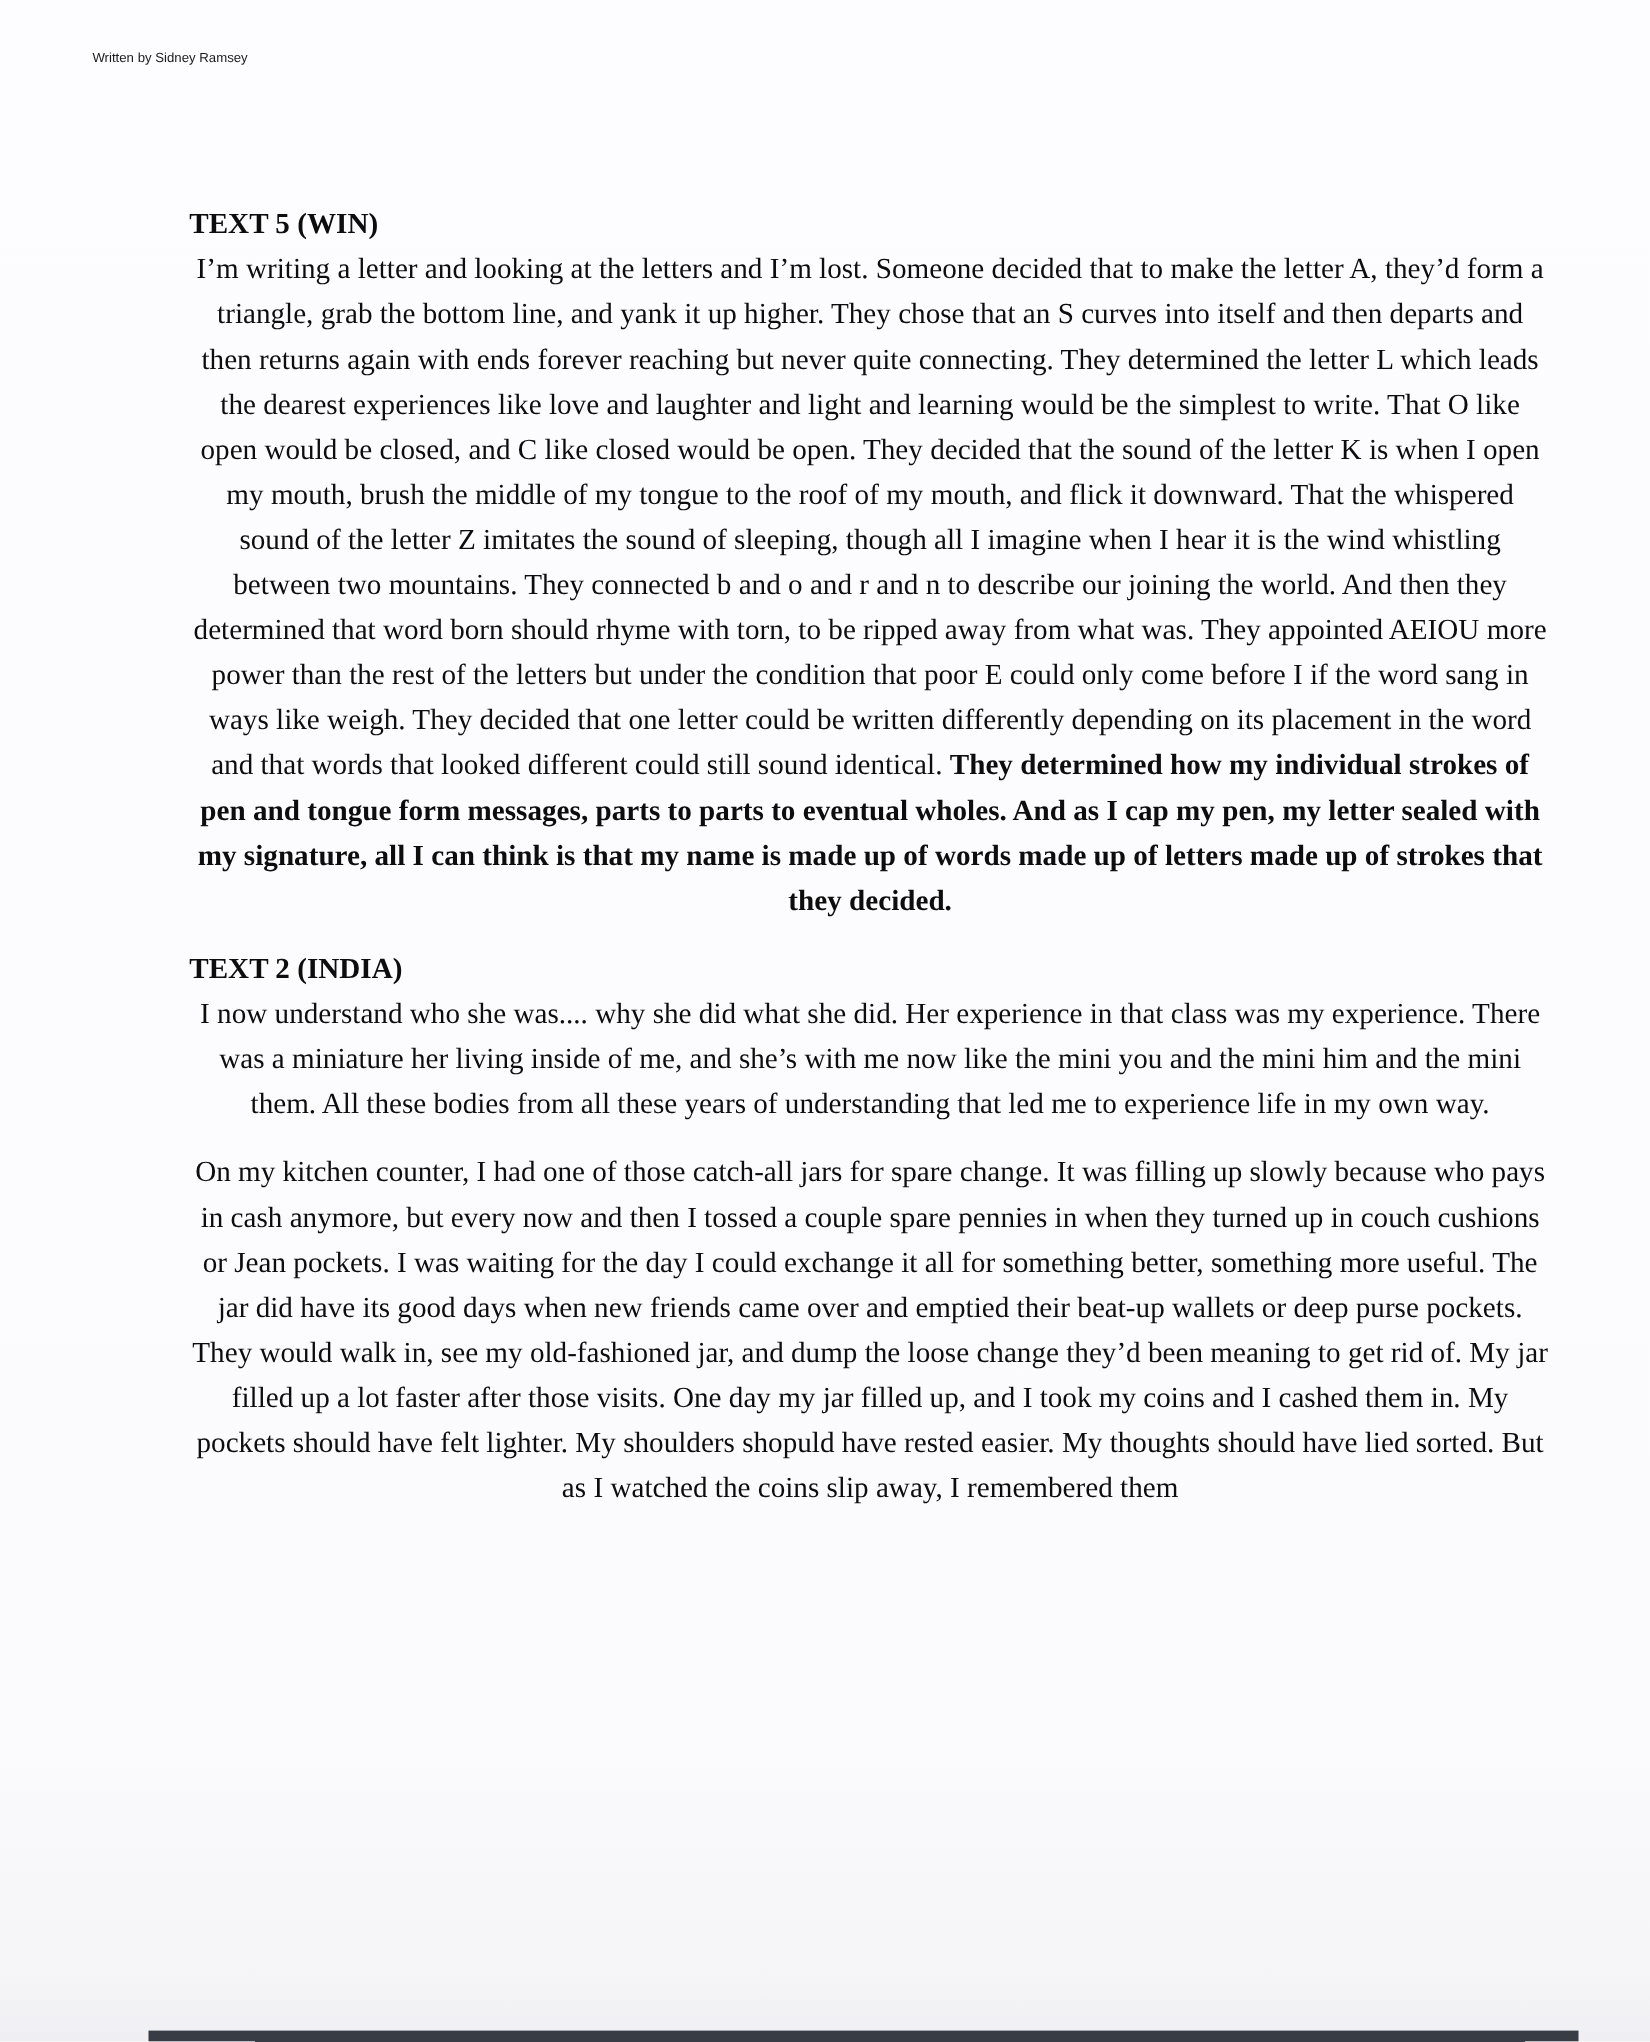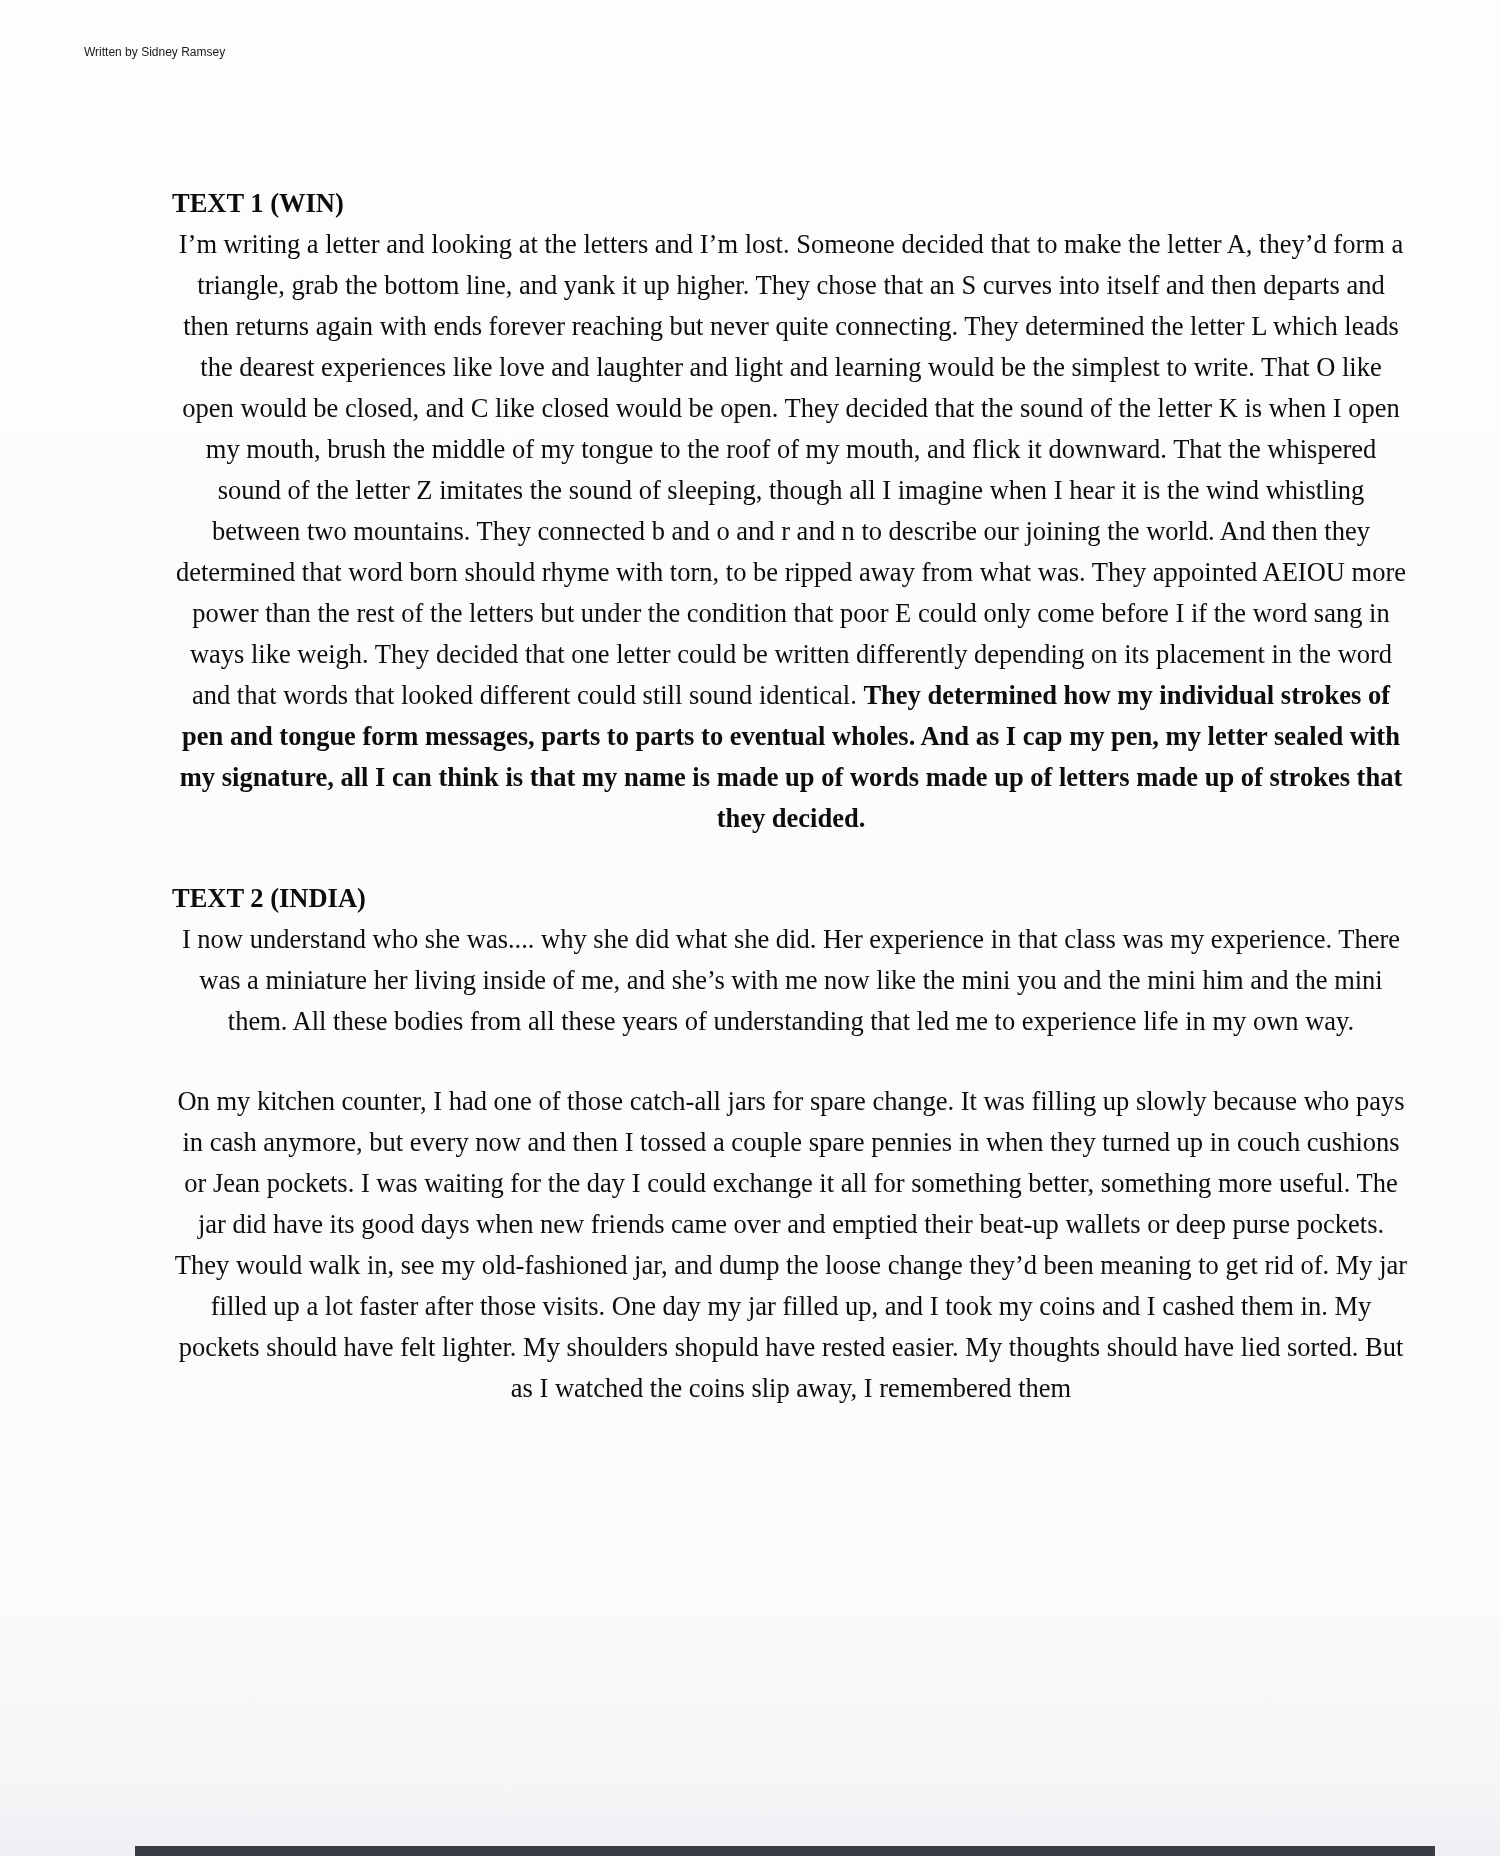--- a/index.html
+++ b/index.html
@@ -25,21 +25,21 @@
   .doc-content {
     position: absolute;
     left: 172px;
     top: 183px;
     width: 1238px;
     font-family: "Liberation Serif", "DejaVu Serif", serif;
     font-size: 26.5px;
     line-height: 41px;
     color: #0d0d0d;
   }
-  .doc-section + .doc-section { margin-top: 39px; }
+  .doc-section + .doc-section { margin-top: 21px; }
   .section-heading {
     font-family: "Liberation Serif", "DejaVu Serif", serif;
     font-size: 26.5px;
     line-height: 41px;
     font-weight: bold;
   }
   .section-body { text-align: center; }
   .section-body b { font-weight: bold; }
   .bottom-bar {
     position: absolute;
@@ -51,21 +51,21 @@
   }
 </style>
 </head>
 <body>
 
 <div class="byline">Written by Sidney Ramsey</div>
 
 <div class="doc-content">
 
   <div class="doc-section">
-    <div class="section-heading">TEXT 1 (WIN)</div>
+    <div class="section-heading">TEXT 5 (WIN)</div>
     <div class="section-body"><span>I’m writing a letter and looking at the letters and I’m lost. Someone decided that to make the letter A, they’d form a triangle, grab the bottom line, and yank it up higher. They chose that an S curves into itself and then departs and then returns again with ends forever reaching but never quite connecting. They determined the letter L which leads the dearest experiences like love and laughter and light and learning would be the simplest to write. That O like open would be closed, and C like closed would be open. They decided that the sound of the letter K is when I open my mouth, brush the middle of my tongue to the roof of my mouth, and flick it downward. That the whispered sound of the letter Z imitates the sound of sleeping, though all I imagine when I hear it is the wind whistling between two mountains. They connected b and o and r and n to describe our joining the world. And then they determined that word born should rhyme with torn, to be ripped away from what was. They appointed AEIOU more power than the rest of the letters but under the condition that poor E could only come before I if the word sang in ways like weigh. They decided that one letter could be written differently depending on its placement in the word and that words that looked different could still sound identical. </span><b>They determined how my individual strokes of pen and tongue form messages, parts to parts to eventual wholes. And as I cap my pen, my letter sealed with my signature, all I can think is that my name is made up of words made up of letters made up of strokes that they decided.</b></div>
   </div>
 
   <div class="doc-section">
     <div class="section-heading">TEXT 2 (INDIA)</div>
     <div class="section-body"><span>I now understand who she was.... why she did what she did. Her experience in that class was my experience. There was a miniature her living inside of me, and she’s with me now like the mini you and the mini him and the mini them. All these bodies from all these years of understanding that led me to experience life in my own way.</span><b></b></div>
   </div>
 
   <div class="doc-section">
   </div>

